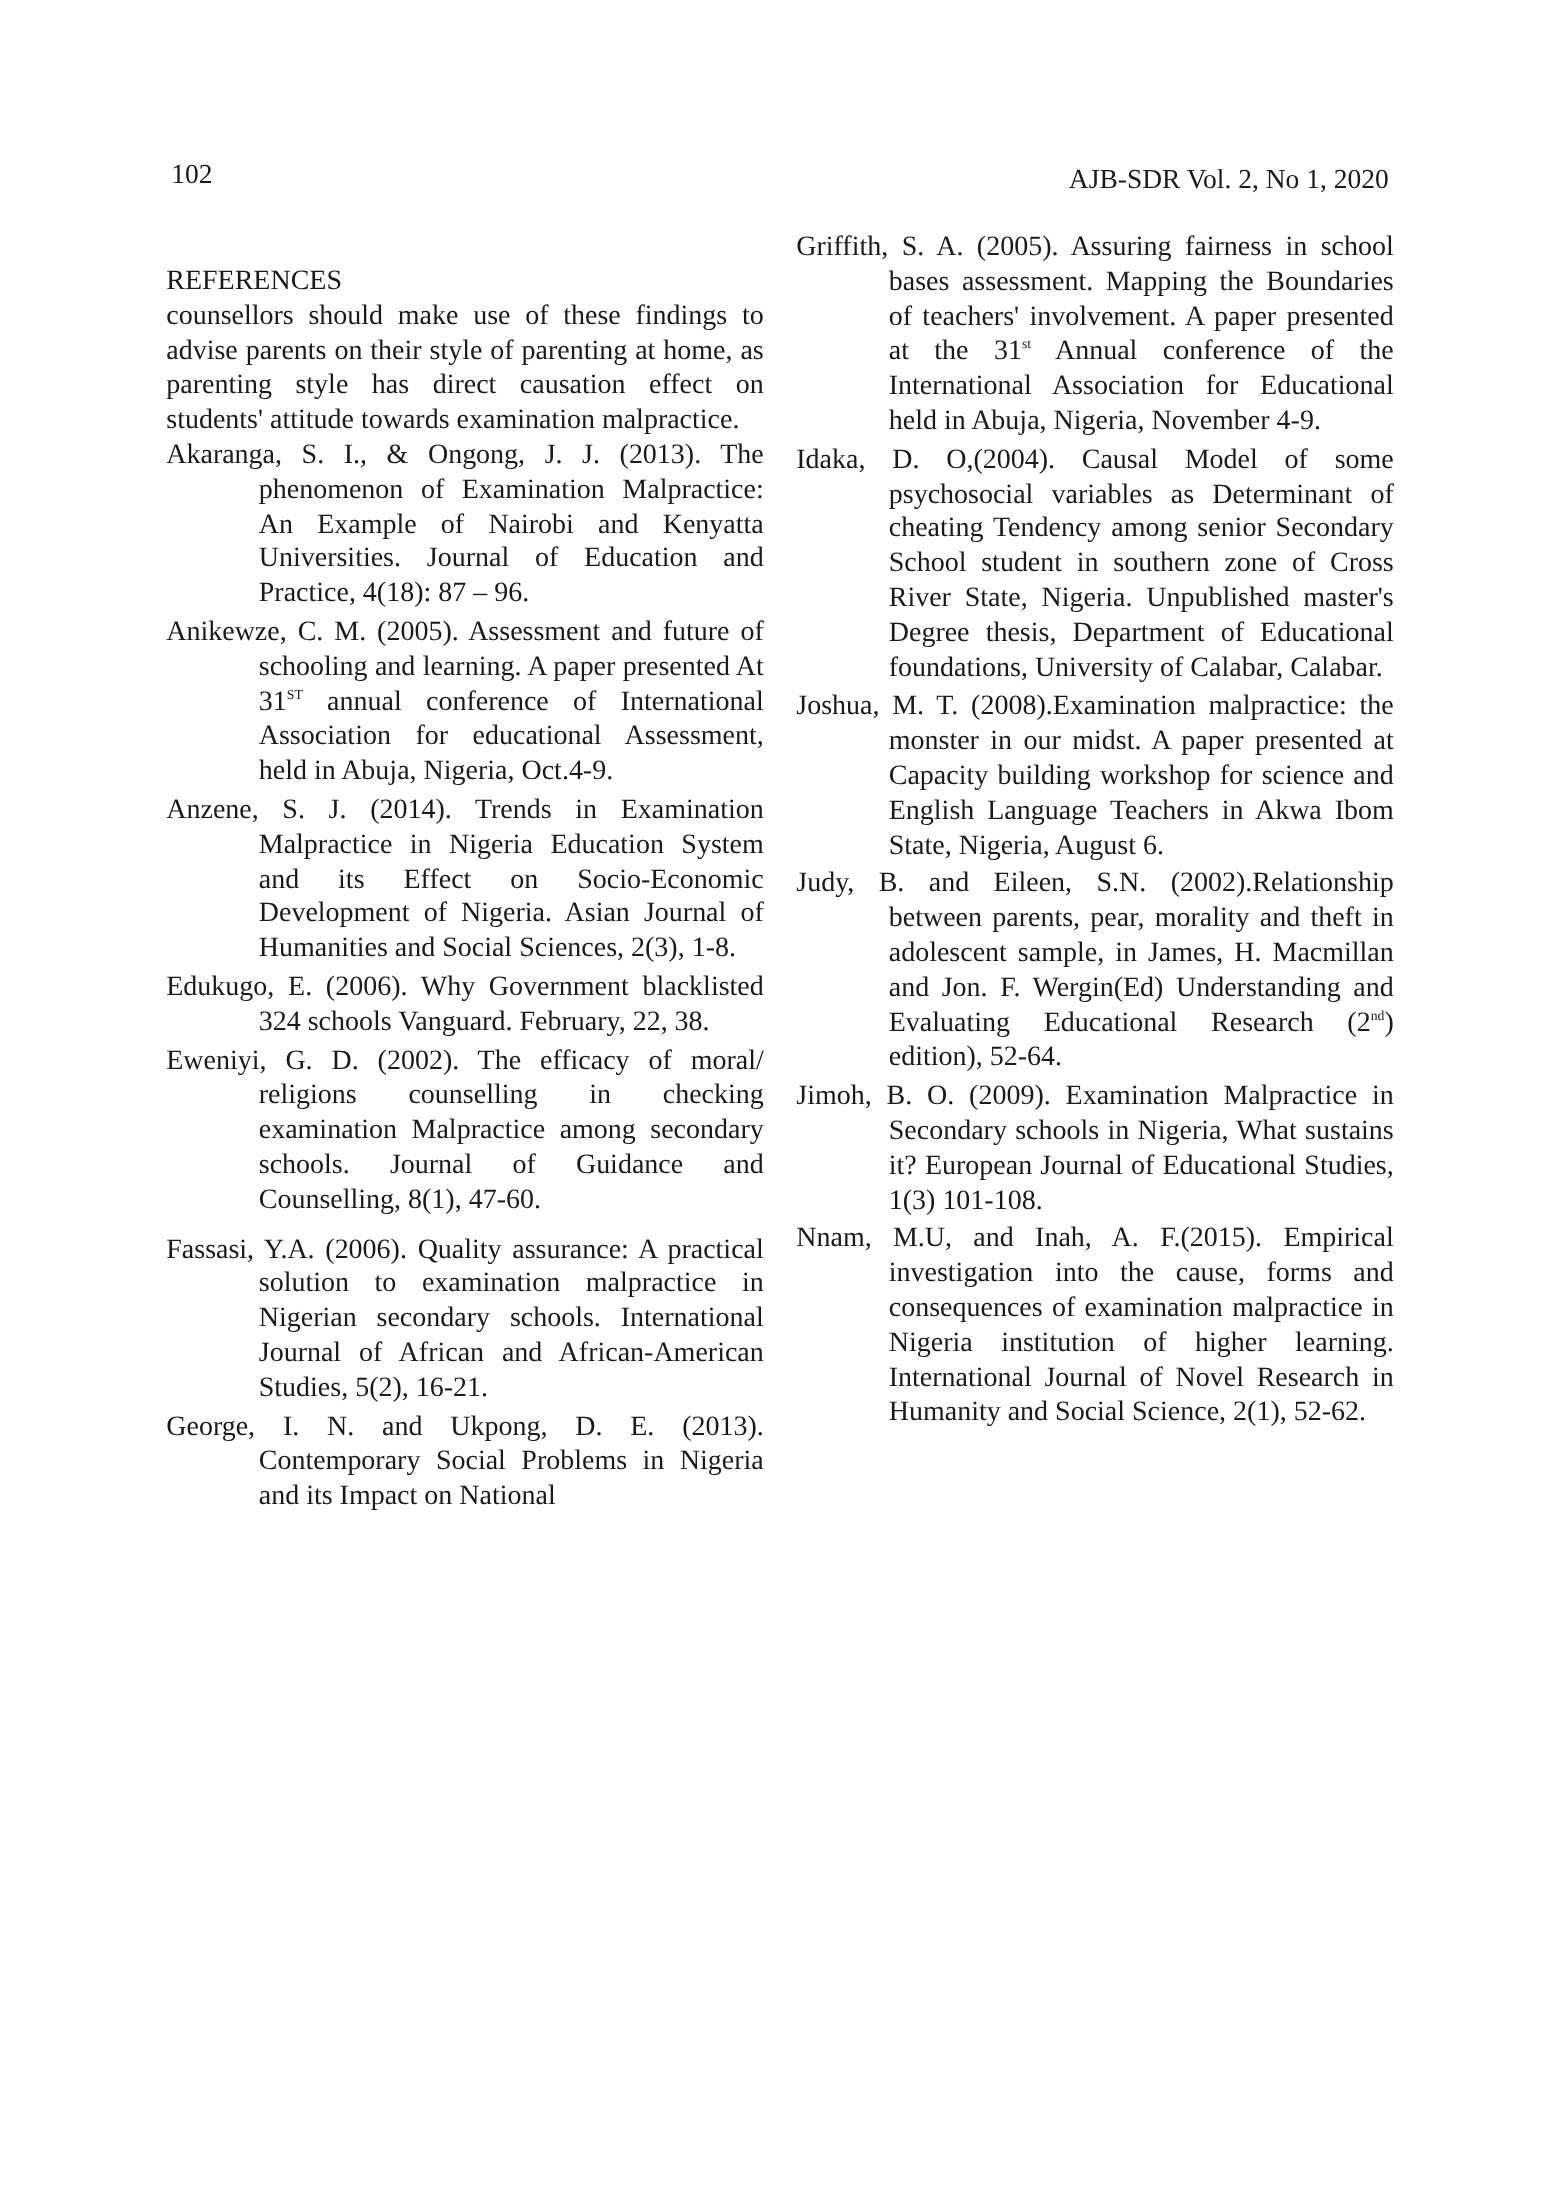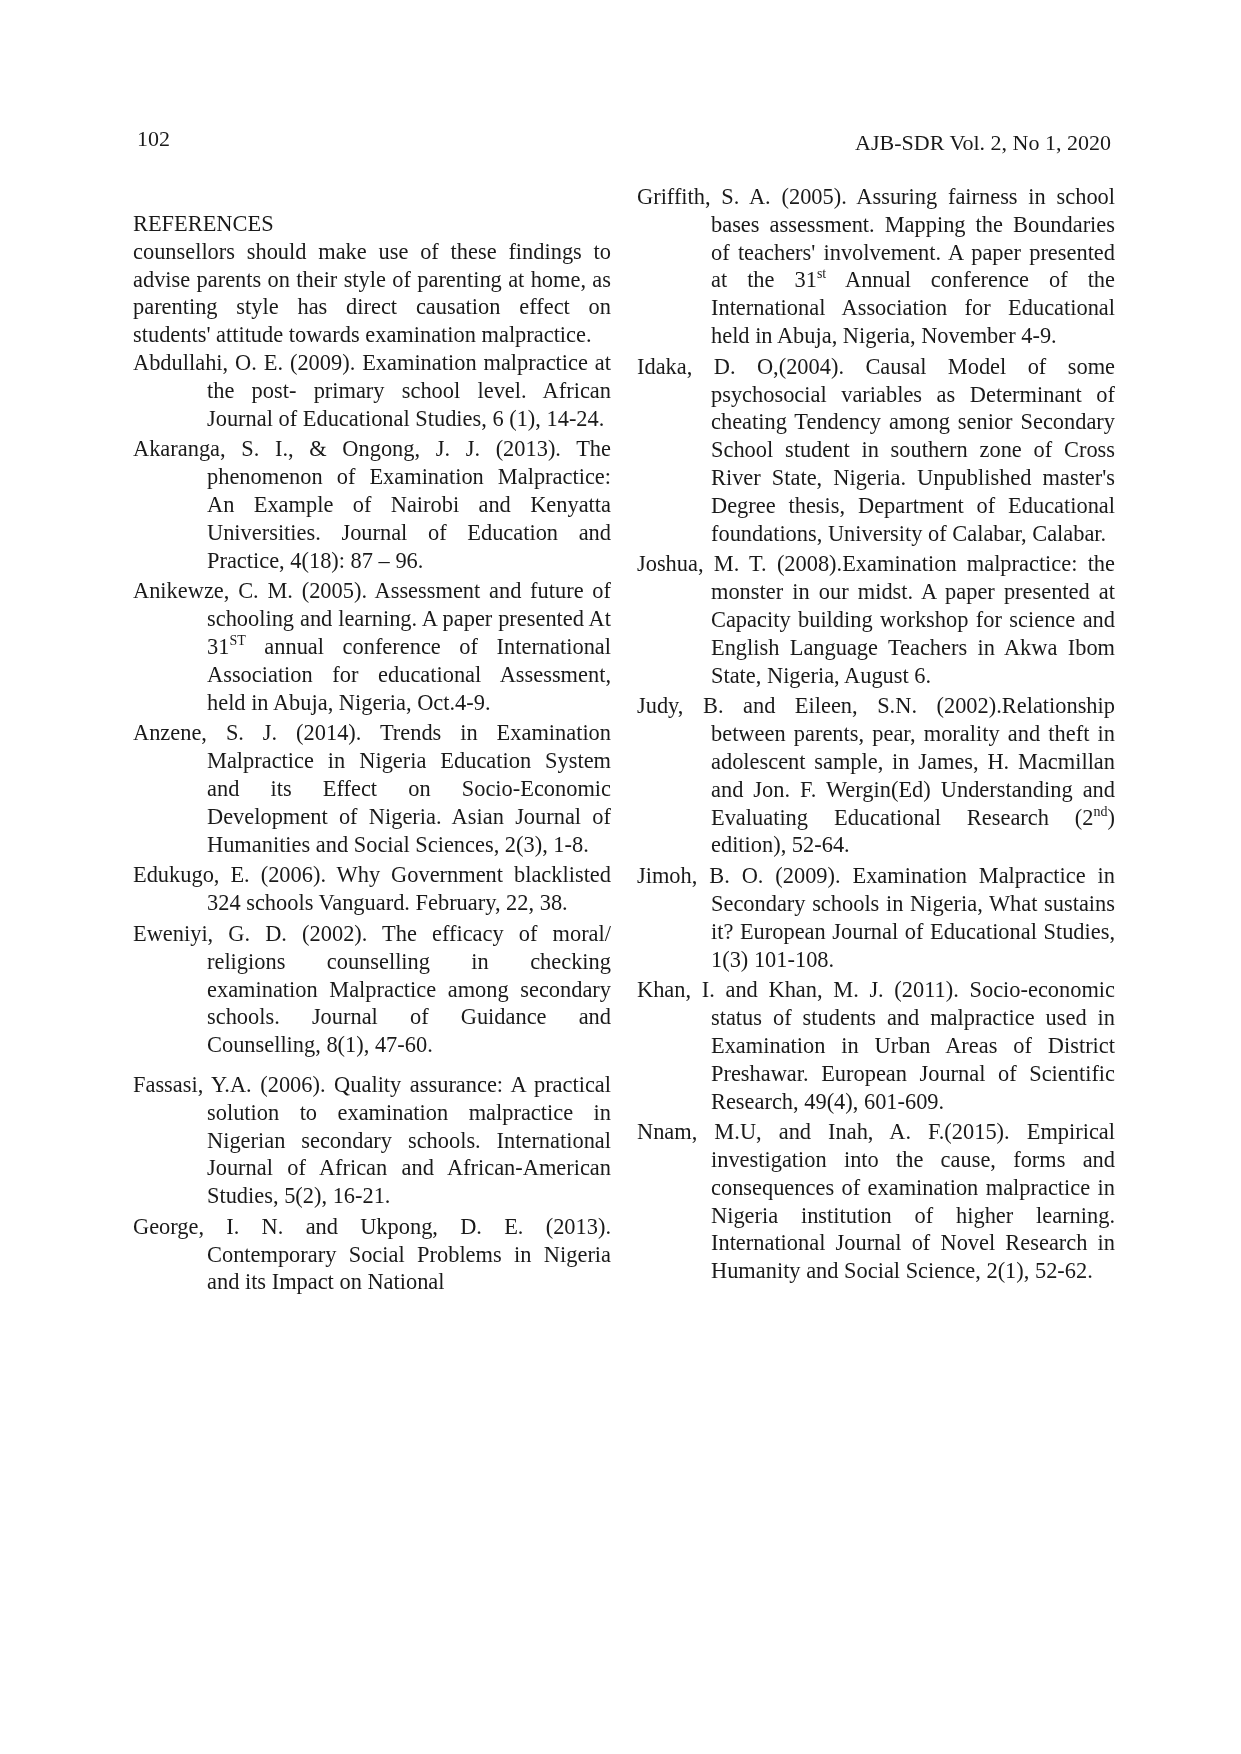--- a/index.html
+++ b/index.html
@@ -8,42 +8,40 @@
   .header-left { position: absolute; left: 137px; top: 126px; font-size: 22px; }
   .header-right { position: absolute; right: 130px; top: 130px; font-size: 22px; }
   .col { position: absolute; top: 183px; width: 478px; font-size: 22.4px; line-height: 27.8px; }
   .col-left { left: 133px; }
   .col-right { left: 637px; }
   .para { text-align: justify; text-align-last: left; margin: 0; }
   .heading { margin: 27px 0 0 0; }
   .ref { margin: 0 0 3px 0; padding-left: 74px; text-indent: -74px; text-align: justify; }
   .ref.gap { margin-top: 12px; }
   .ref.cont { padding-left: 74px; text-indent: 0; }
-  sup { font-size: 14px; line-height: 0; vertical-align: 9px; }
+  sup { font-size: 11px; line-height: 0; vertical-align: 9px; }
 </style>
 </head>
 <body>
 
 <div class="header-left">102</div>
 <div class="header-right">AJB-SDR Vol. 2, No 1, 2020</div>
 
 <div class="col col-left">
   <p class="para heading">REFERENCES</p>
   <p class="para">counsellors should make use of these findings to advise parents on their style of parenting at home, as parenting style has direct causation effect on students' attitude towards examination malpractice.</p>
-  <p class="ref">Abdullahi, O. E. (2009). Examination malpractice at the post- primary school level. African Journal of Educational Studies, 6 (1), 14-24.</p>
   <p class="ref">Akaranga, S. I., &amp; Ongong, J. J. (2013). The phenomenon of Examination Malpractice: An Example of Nairobi and Kenyatta Universities. Journal of Education and Practice, 4(18): 87 – 96.</p>
   <p class="ref"><span>Anikewze, C. M. (2005). Assessment and future of schooling and learning. A paper presented At 31</span><sup>ST</sup><span> annual conference of International Association for educational Assessment, held in Abuja, Nigeria, Oct.4-9.</span></p>
   <p class="ref">Anzene, S. J. (2014). Trends in Examination Malpractice in Nigeria Education System and its Effect on Socio-Economic Development of Nigeria. Asian Journal of Humanities and Social Sciences, 2(3), 1-8.</p>
   <p class="ref">Edukugo, E. (2006). Why Government blacklisted 324 schools Vanguard. February, 22, 38.</p>
   <p class="ref">Eweniyi, G. D. (2002). The efficacy of moral/ religions counselling in checking examination Malpractice among secondary schools. Journal of Guidance and Counselling, 8(1), 47-60.</p>
   <p class="ref gap">Fassasi, Y.A. (2006). Quality assurance: A practical solution to examination malpractice in Nigerian secondary schools. International Journal of African and African-American Studies, 5(2), 16-21.</p>
   <p class="ref">George, I. N. and Ukpong, D. E. (2013). Contemporary Social Problems in Nigeria and its Impact on National</p>
 </div>
 
 <div class="col col-right">
   <p class="ref"><span>Griffith, S. A. (2005). Assuring fairness in school bases assessment. Mapping the Boundaries of teachers' involvement. A paper presented at the 31</span><sup>st</sup><span> Annual conference of the International Association for Educational held in Abuja, Nigeria, November 4-9.</span></p>
   <p class="ref">Idaka, D. O,(2004). Causal Model of some psychosocial variables as Determinant of cheating Tendency among senior Secondary School student in southern zone of Cross River State, Nigeria. Unpublished master's Degree thesis, Department of Educational foundations, University of Calabar, Calabar.</p>
   <p class="ref">Joshua, M. T. (2008).Examination malpractice: the monster in our midst. A paper presented at Capacity building workshop for science and English Language Teachers in Akwa Ibom State, Nigeria, August 6.</p>
   <p class="ref"><span>Judy, B. and Eileen, S.N. (2002).Relationship between parents, pear, morality and theft in adolescent sample, in James, H. Macmillan and Jon. F. Wergin(Ed) Understanding and Evaluating Educational Research (2</span><sup>nd</sup><span>) edition), 52-64.</span></p>
   <p class="ref">Jimoh, B. O. (2009). Examination Malpractice in Secondary schools in Nigeria, What sustains it? European Journal of Educational Studies, 1(3) 101-108.</p>
-  <p class="ref">Khan, I. and Khan, M. J. (2011). Socio-economic status of students and malpractice used in Examination in Urban Areas of District Preshawar. European Journal of Scientific Research, 49(4), 601-609.</p>
   <p class="ref">Nnam, M.U, and Inah, A. F.(2015). Empirical investigation into the cause, forms and consequences of examination malpractice in Nigeria institution of higher learning. International Journal of Novel Research in Humanity and Social Science, 2(1), 52-62.</p>
 </div>
 
 </body></html>

